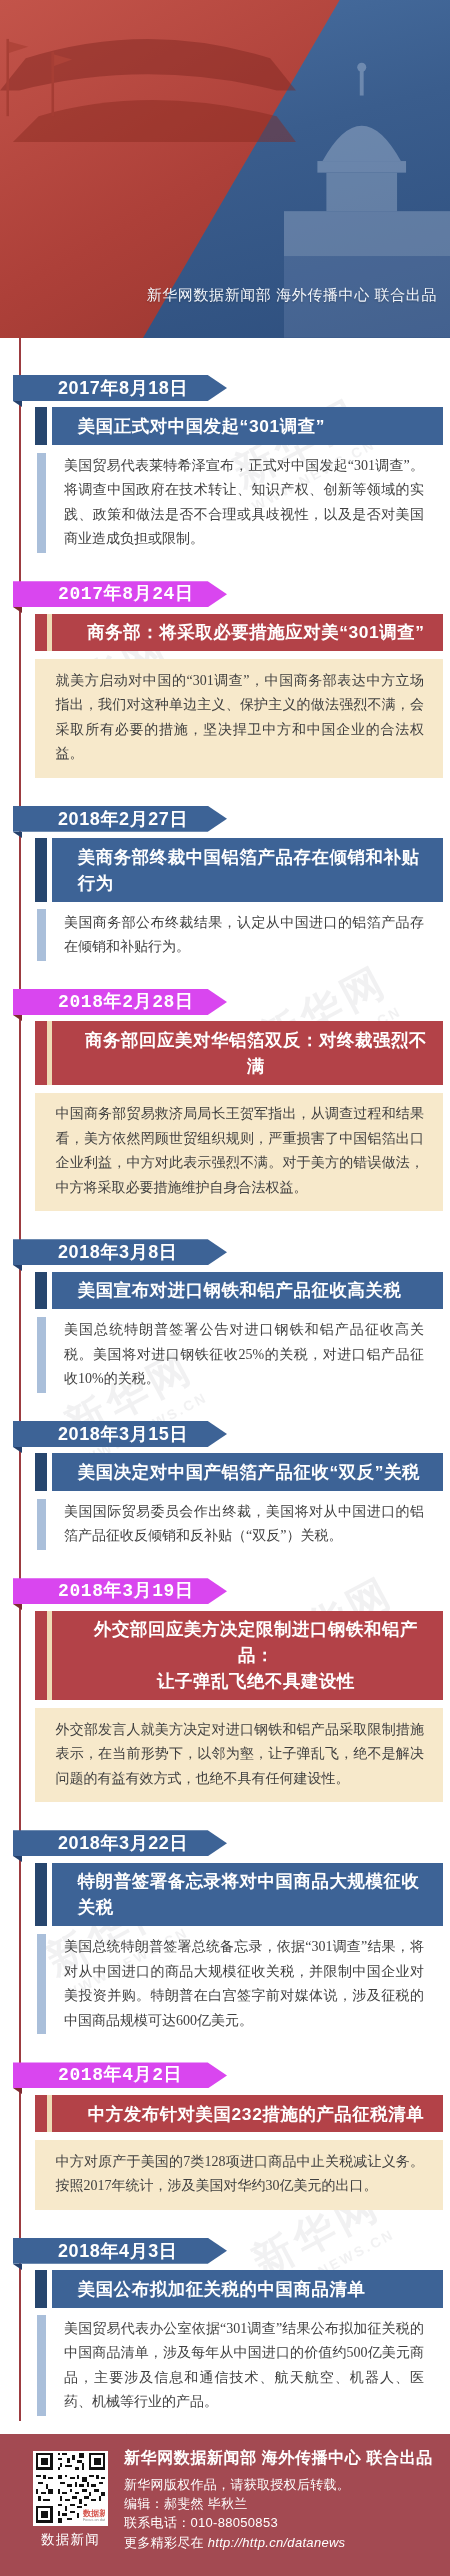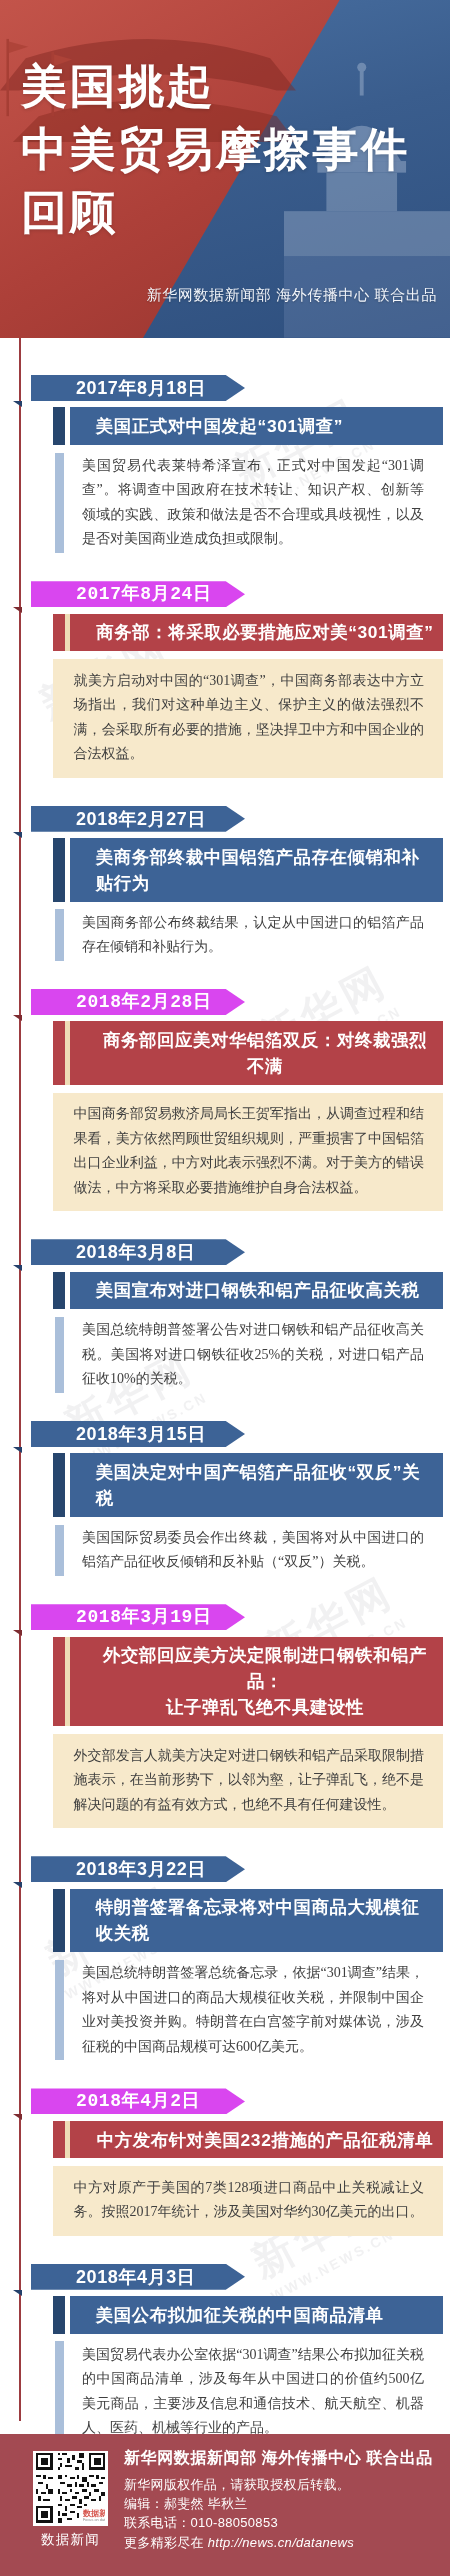--- a/index.html
+++ b/index.html
@@ -20,21 +20,21 @@
        letter-spacing:0.6px;text-shadow:0 0.6px 1.9px rgba(0,0,0,.25);}
 
   
   .timeline{position:relative;padding:37px 0 0 0;}
   .tl-line{position:absolute;left:19.3px;top:0;width:1.9px;height:2083px;background:#9c3b40;z-index:0;}
   .wm{position:absolute;z-index:0;color:rgba(120,120,125,.10);font-weight:700;
       white-space:nowrap;transform:rotate(-28deg);pointer-events:none;}
   .wm .wm-big{font-size:41px;letter-spacing:5.2px;}
   .wm .wm-small{font-size:14px;letter-spacing:2.6px;}
 
-  .tl-section{position:relative;margin:0 0 28px 0;z-index:1;padding-left:18px;}
+  .tl-section{position:relative;margin:0 0 28px 0;z-index:1;}
   .date-banner{position:relative;margin-left:13px;width:214px;height:26px;z-index:2;
       clip-path:polygon(0 0,91% 0,100% 50%,91% 100%,0 100%);
       color:#fff;font-size:18px;font-weight:700;line-height:26px;
       padding-left:45px;box-sizing:border-box;letter-spacing:0.6px;}
   .banner-fold{position:absolute;left:13px;top:26px;width:0;height:0;z-index:1;
       border-top:6.4px solid #000;border-left:9px solid transparent;}
   .blue .date-banner{background:#3d6396;}
   .blue .banner-fold{border-top-color:#24406b;}
   .red .date-banner{background:#d946ef;font-family:Liberation Mono, monospace;}
   .red .banner-fold{border-top-color:#7d2b30;}
@@ -88,25 +88,20 @@
 
     <svg class="deco" style="right:0;top:58px;opacity:.35;" width="167" height="280" viewBox="0 0 260 435">
       <rect x="118" y="18" width="6" height="40" fill="#c9d6e8"></rect>
       <circle cx="121" cy="14" r="7" fill="#c9d6e8"></circle>
       <path d="M60 160 Q121 50 182 160 Z" fill="#c9d6e8"></path>
       <rect x="52" y="160" width="138" height="18" fill="#c9d6e8"></rect>
       <rect x="66" y="178" width="110" height="60" fill="#bccbdf"></rect>
       <rect x="0" y="238" width="260" height="70" fill="#b3c3da"></rect>
       <rect x="0" y="308" width="260" height="127" fill="#a9badf" opacity=".5"></rect>
     </svg>
-    <h1 class="hdr-title">
-      <div>美国挑起</div>
-      <div>中美贸易摩擦事件</div>
-      <div>回顾</div>
-    </h1>
     <div class="hdr-byline">新华网数据新闻部 海外传播中心 联合出品</div>
   </header>
 
   <main class="timeline">
     <div class="tl-line"></div>
     <div id="watermarks">
         <div class="wm" style="left: 232px; top: 77px;">
           <div class="wm-big">新华网</div>
           <div class="wm-small">WWW.NEWS.CN</div>
         </div>
@@ -362,18 +357,18 @@
         </g>
       </svg>
     </div>
     <div class="qr-caption">数据新闻</div>
     <div class="f-col">
       <div class="produced">新华网数据新闻部 海外传播中心 联合出品</div>
       <div class="f-line">新华网版权作品，请获取授权后转载。</div>
       <div class="f-line">编辑：郝斐然 毕秋兰</div>
       <div class="f-line">联系电话：010-88050853</div>
       <div class="f-line">
-        <span>更多精彩尽在 </span><span class="f-url">http://news.cn/datanews</span>
+        <span>更多精彩尽在 </span><span class="f-url">http://http.cn/datanews</span>
       </div>
     </div>
   </footer>
 </div>
 
 
 </body></html>

